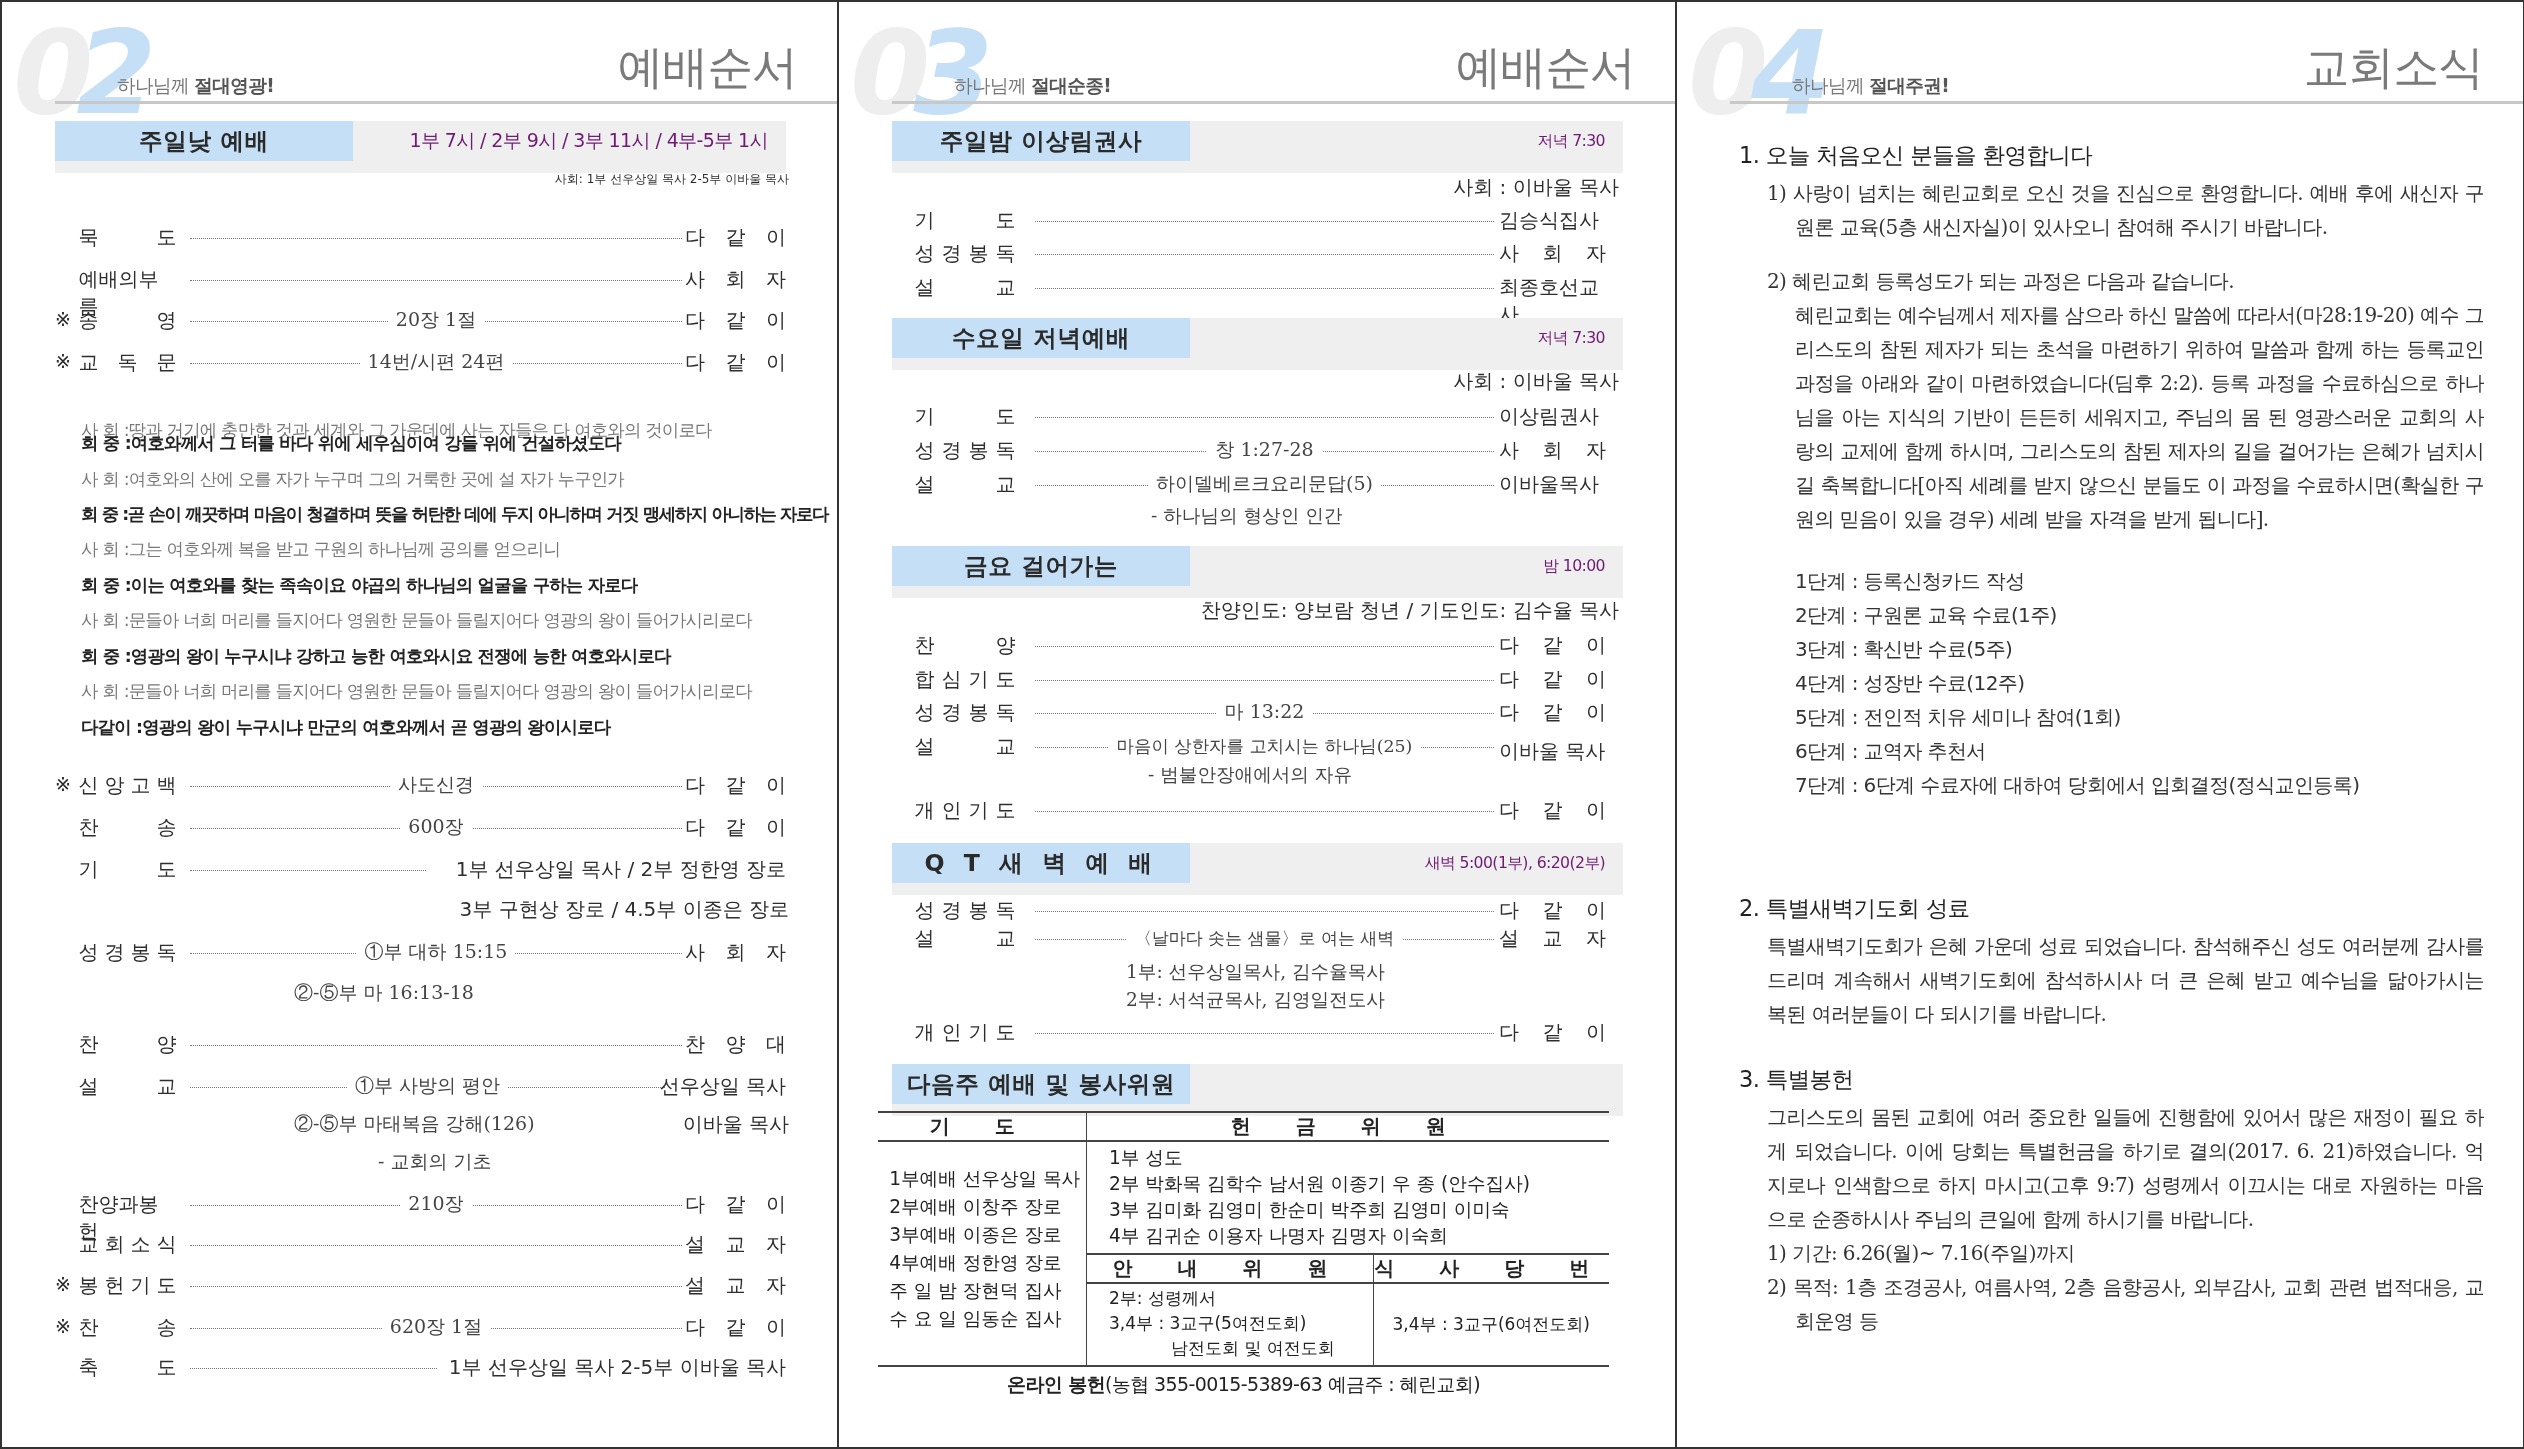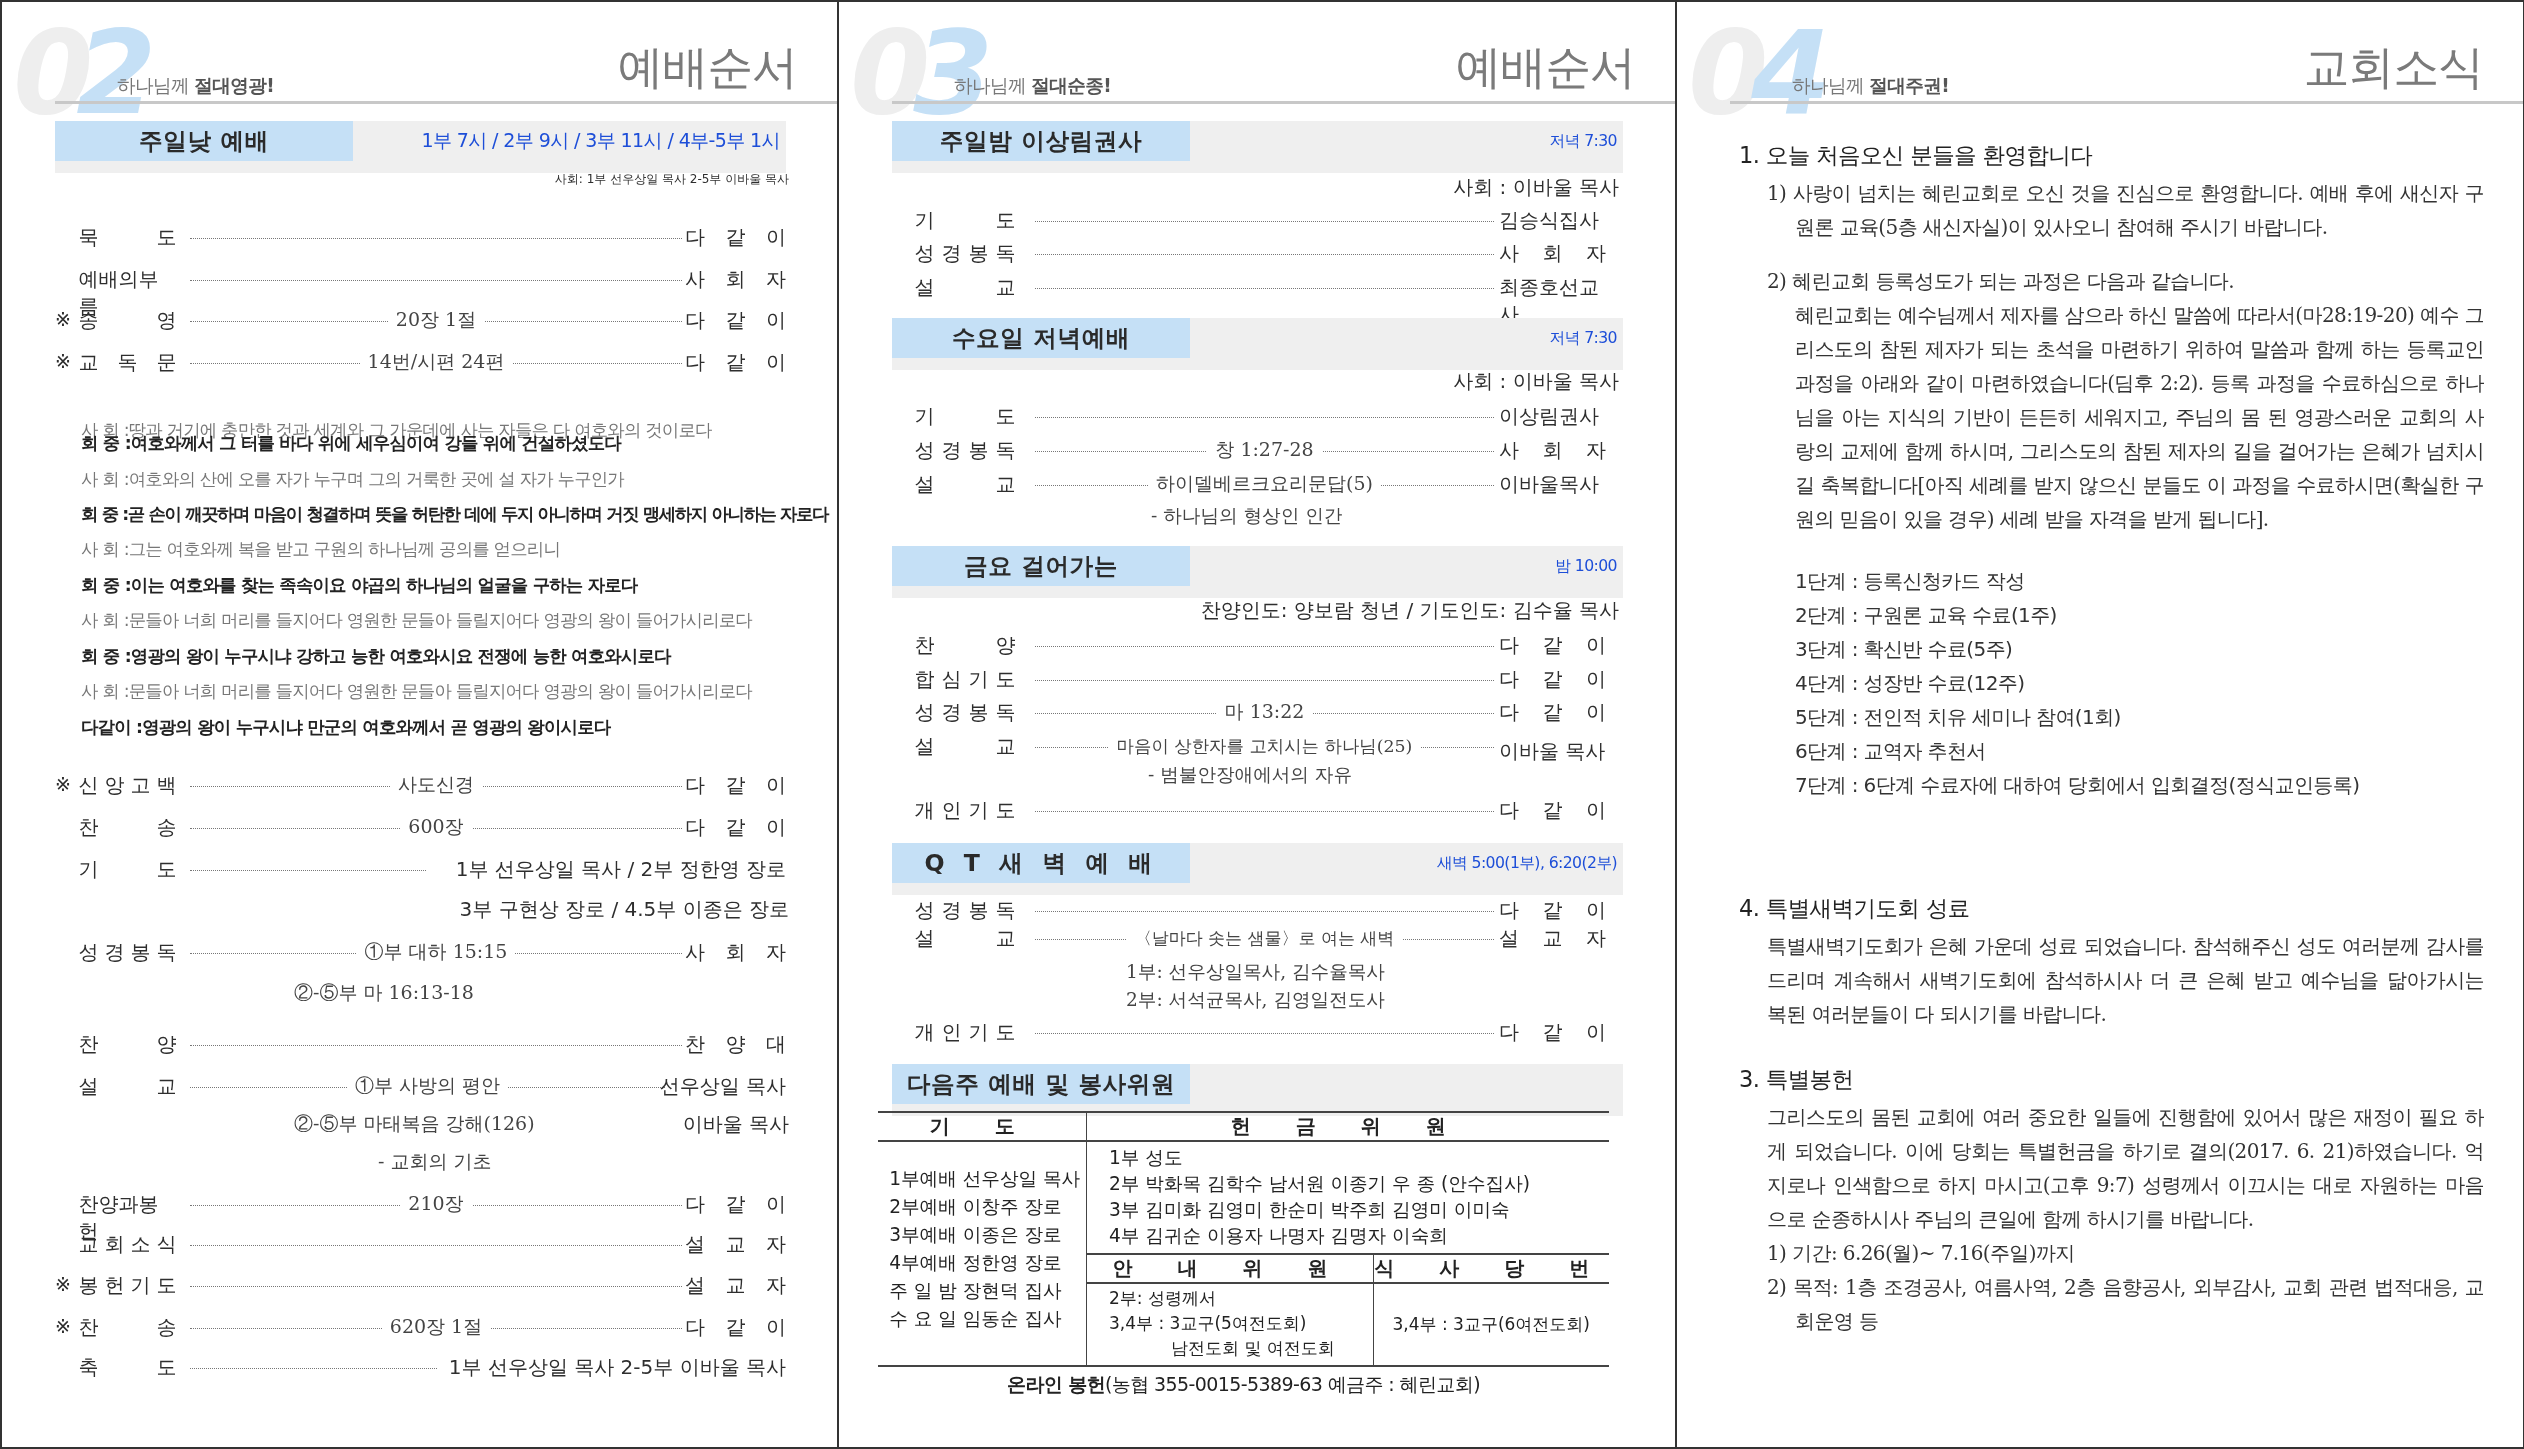--- a/index.html
+++ b/index.html
@@ -13,21 +13,21 @@
   .bignum { position: absolute; top: 13.5px; left: 11.2px; font-family: "DejaVu Sans", sans-serif; font-style: italic; font-weight: bold; font-size: 115px; letter-spacing: -17px; line-height: 1; }
   .bignum .d0 { color: #eeeeee; }
   .bignum .d1 { color: #c5e0f6; }
   .slogan { position: absolute; left: 115px; top: 71px; font-size: 18.6px; color: #777; letter-spacing: -0.6px; }
   .slogan b { color: #555; font-weight: bold; }
   .ptitle { position: absolute; right: 40px; top: 35px; font-family: "DejaVu Sans", sans-serif; font-size: 46px; color: #7a7a7a; letter-spacing: -1.1px; }
   .rule { position: absolute; left: 53px; right: 0; top: 99px; height: 3.4px; background: #c8c8c8; }
 
   .secbar { position: absolute; left: 53px; width: 731px; height: 52px; background: #efefef; }
   .secbar .lbl { position: absolute; left: 0; top: 0; width: 298px; height: 40px; background: #c5e0f6; display: flex; align-items: center; justify-content: center; font-size: 23.6px; font-weight: bold; color: #2a2a2a; letter-spacing: 0.6px; }
-  .secbar .time { position: absolute; right: 6px; top: 0; height: 40px; display: flex; align-items: center; font-size: 19px; color: #1d4ed8; letter-spacing: -0.6px; }
+  .secbar .time { position: absolute; right: 18px; top: 0; height: 40px; display: flex; align-items: center; font-size: 19px; color: #701a75; letter-spacing: -0.6px; }
   .secbar .time.small { font-size: 15.7px; }
 
   .row { position: absolute; left: 53px; width: 731px; height: 28px; font-size: 20px; color: #2e2e2e; }
   .row .mark { position: absolute; left: 0; top: 2.2px; font-size: 19px; }
   .row .lab { position: absolute; left: 23.6px; top: 1.1px; width: 98px; display: flex; justify-content: space-between; }
   .row .dots { position: absolute; left: 135px; right: 104px; top: 14.6px; border-top: 1.7px dotted #777; }
   .row .mid { position: absolute; top: 1.1px; left: 135px; right: 104px; text-align: center; }
   .row .mid span { background: #fff; padding: 0 7.9px; font-family: "DejaVu Serif", serif; font-size: 19px; color: #444; }
   .row .who { position: absolute; right: 0; top: 1.1px; width: 101px; display: flex; justify-content: space-between; }
   .row .who.wide { width: auto; }
@@ -544,21 +544,21 @@
       <div>2단계 : 구원론 교육 수료(1주)</div>
       <div>3단계 : 확신반 수료(5주)</div>
       <div>4단계 : 성장반 수료(12주)</div>
       <div>5단계 : 전인적 치유 세미나 참여(1회)</div>
       <div>6단계 : 교역자 추천서</div>
       <div>7단계 : 6단계 수료자에 대하여 당회에서 입회결정(정식교인등록)</div>
     </div>
   </div>
 
   <div class="news" style="top:891px;">
-    <h3>4. 특별새벽기도회 성료</h3>
+    <h3>2. 특별새벽기도회 성료</h3>
     <p class="ind">특별새벽기도회가 은혜 가운데 성료 되었습니다. 참석해주신 성도 여러분께 감사를 드리며 계속해서 새벽기도회에 참석하시사 더 큰 은혜 받고 예수님을 닮아가시는 복된 여러분들이 다 되시기를 바랍니다.</p>
   </div>
 
   <div class="news" style="top:1062px;">
     <h3>3. 특별봉헌</h3>
     <p class="ind">그리스도의 몸된 교회에 여러 중요한 일들에 진행함에 있어서 많은 재정이 필요 하게 되었습니다. 이에 당회는 특별헌금을 하기로 결의(2017. 6. 21)하였습니다. 억지로나 인색함으로 하지 마시고(고후 9:7) 성령께서 이끄시는 대로 자원하는 마음으로 순종하시사 주님의 큰일에 함께 하시기를 바랍니다.</p>
     <p class="ind">1) 기간: 6.26(월)~ 7.16(주일)까지</p>
     <p class="hang">2) 목적: 1층 조경공사, 여름사역, 2층 음향공사, 외부감사, 교회 관련 법적대응, 교회운영 등</p>
   </div>
 </section>

